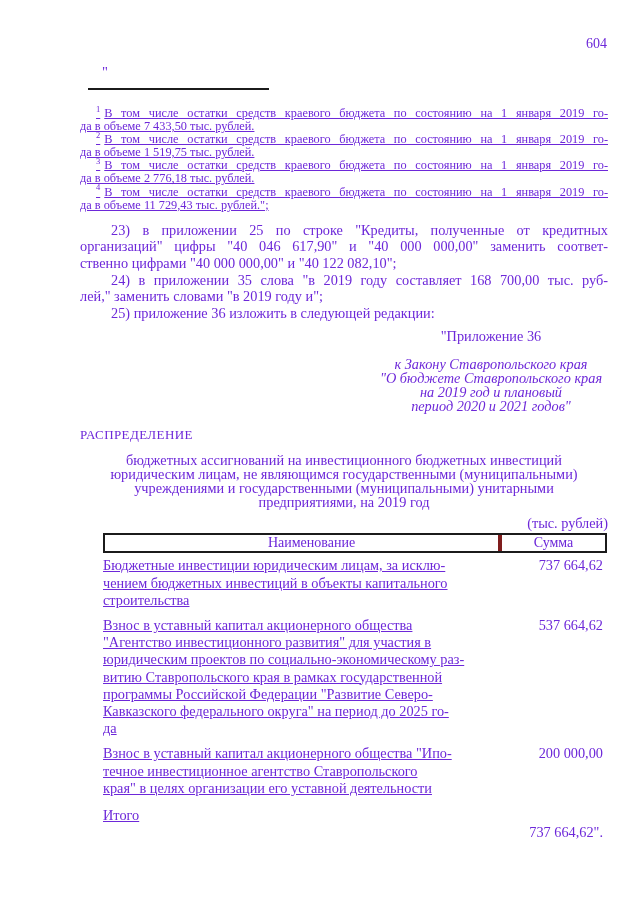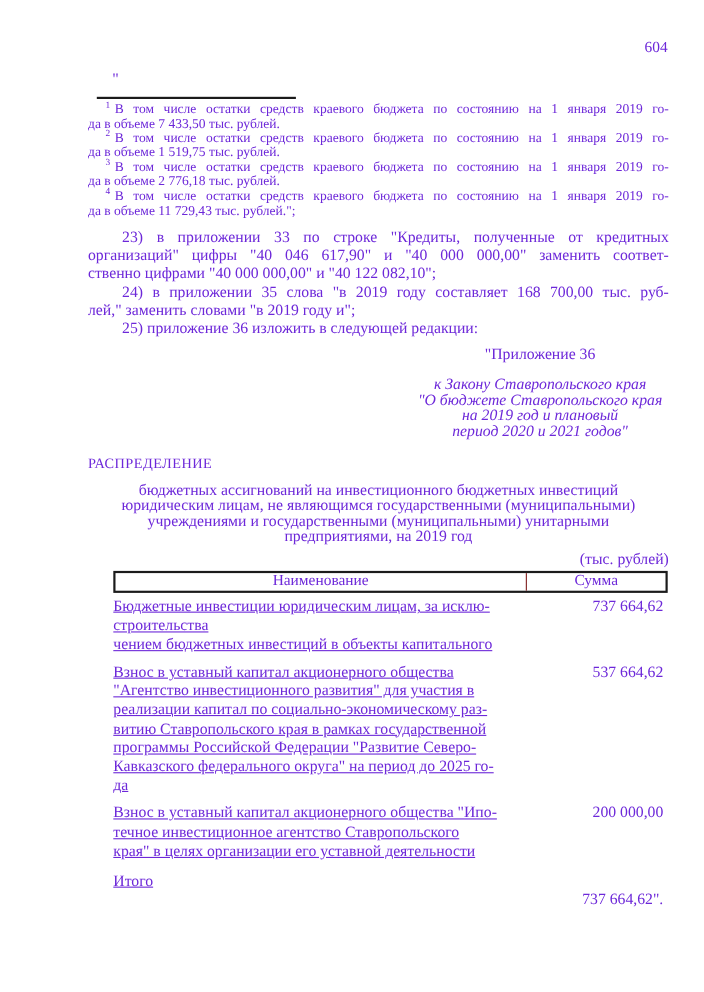--- a/index.html
+++ b/index.html
@@ -29,21 +29,21 @@
     font-size: 14.5px;
     line-height: 15px;
     height: 15px;
   }
   .fnrule {
     width: 181px;
     height: 2px;
     background: #1b1b1b;
     margin: 8px 0 0 8px;
   }
-  .footnotes { margin-top: 3px; font-size: 12.3px; line-height: 13.1px; }
+  .footnotes { margin-top: 17px; font-size: 12.3px; line-height: 13.1px; text-decoration: underline; }
   .fnl { text-align: left; }
   .fnl.l1 {
     text-indent: 16px;
     text-align: justify;
     text-align-last: justify;
   }
   .fnnum {
     font-size: 8.5px;
     line-height: 0;
     vertical-align: super;
@@ -99,21 +99,21 @@
     display: flex;
     box-sizing: border-box;
     border: 2px solid #1b1b1b;
     height: 20px;
   }
   .th {
     line-height: 16px;
     text-align: center;
     font-size: 14px;
   }
-  .th-name { width: 373px; border-right: 1px solid #7f1d1d; }
+  .th-name { width: 373px; border-right: 4px solid #7f1d1d; padding-left: 20px; }
   .th-sum { flex: 1; }
   .trow { display: flex; margin-top: 8px; }
   .trow.first { margin-top: 4px; }
   .cell-name {
     width: 375px;
     box-sizing: border-box;
     padding-right: 2px;
     line-height: 17.2px;
     text-decoration: underline;
   }
@@ -150,21 +150,21 @@
       <div class="fnl">да в объеме 2 776,18 тыс. рублей.</div>
     </div>
     <div class="fn">
       <div class="fnl l1"><sup class="fnnum">4</sup><span>В том числе остатки средств краевого бюджета по состоянию на 1 января 2019 го-</span></div>
       <div class="fnl">да в объеме 11 729,43 тыс. рублей.";</div>
     </div>
   </div>
 
   <div class="paras">
     <div>
-      <div class="pl ind str">23) в приложении 33 по строке "Кредиты, полученные от кредитных</div>
+      <div class="pl ind str">23) в приложении 25 по строке "Кредиты, полученные от кредитных</div>
       <div class="pl str">организаций" цифры "40 046 617,90" и "40 000 000,00" заменить соответ-</div>
       <div class="pl">ственно цифрами "40 000 000,00" и "40 122 082,10";</div>
     </div>
     <div>
       <div class="pl ind str">24) в приложении 35 слова "в 2019 году составляет 168 700,00 тыс. руб-</div>
       <div class="pl">лей," заменить словами "в 2019 году и";</div>
     </div>
     <div>
       <div class="pl ind">25) приложение 36 изложить в следующей редакции:</div>
     </div>
@@ -192,31 +192,31 @@
 
   <div class="atable">
     <div class="thead">
       <div class="th th-name">Наименование</div>
       <div class="th th-sum">Сумма</div>
     </div>
 
     <div class="trow first">
       <div class="cell-name">
         <div>Бюджетные инвестиции юридическим лицам, за исклю-</div>
+        <div>чением бюджетных инвестиций в объекты капитального</div>
         <div>строительства</div>
-        <div>чением бюджетных инвестиций в объекты капитального</div>
       </div>
       <div class="cell-sum">737 664,62</div>
     </div>
 
     <div class="trow">
       <div class="cell-name">
         <div>Взнос в уставный капитал акционерного общества</div>
         <div>"Агентство инвестиционного развития" для участия в</div>
-        <div>реализации капитал по социально-экономическому раз-</div>
+        <div>юридическим проектов по социально-экономическому раз-</div>
         <div>витию Ставропольского края в рамках государственной</div>
         <div>программы Российской Федерации "Развитие Северо-</div>
         <div>Кавказского федерального округа" на период до 2025 го-</div>
         <div>да</div>
       </div>
       <div class="cell-sum">537 664,62</div>
     </div>
 
     <div class="trow">
       <div class="cell-name">

